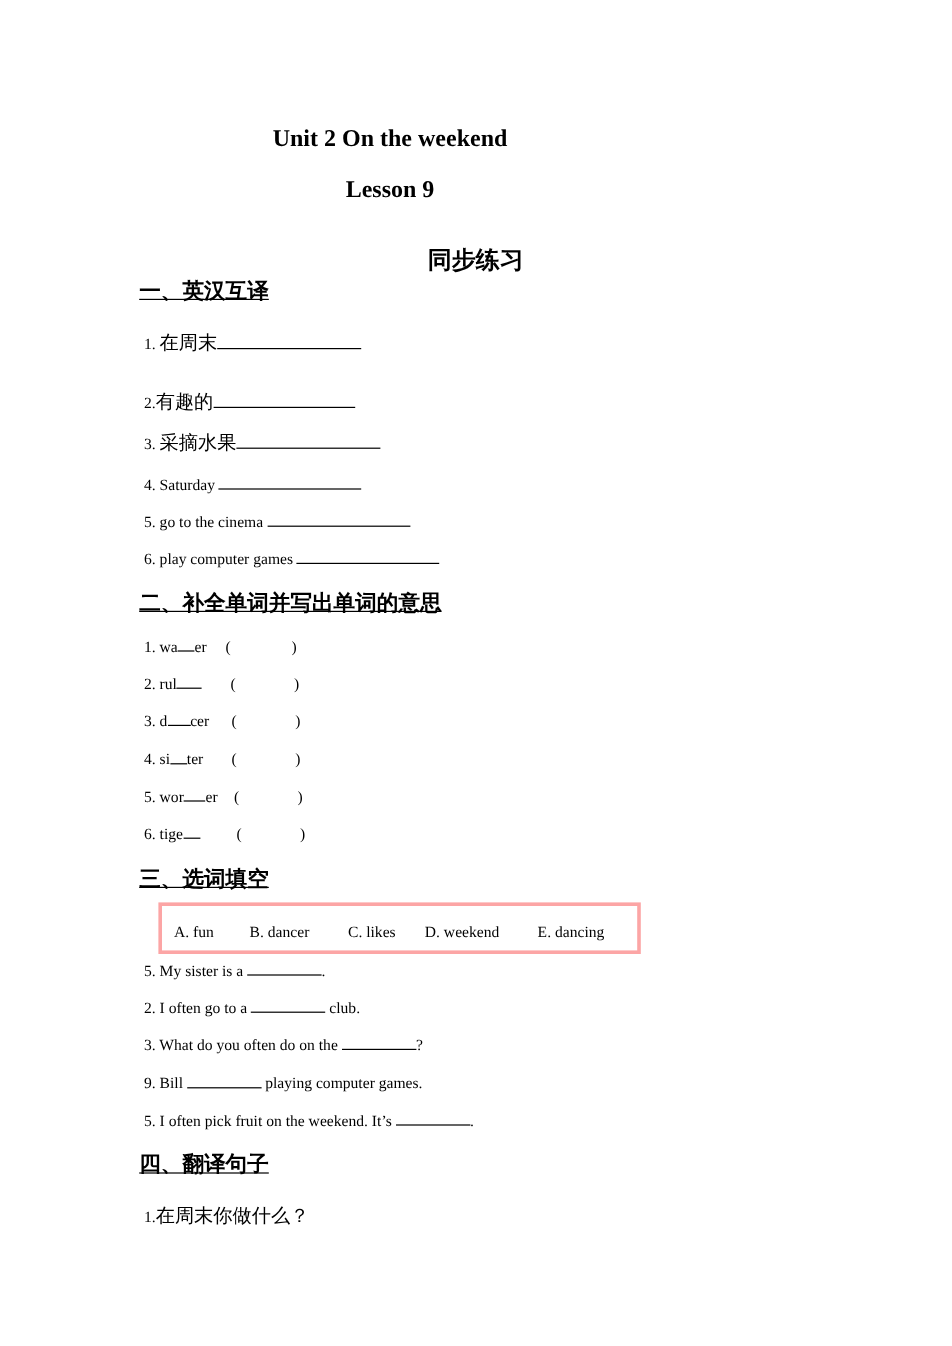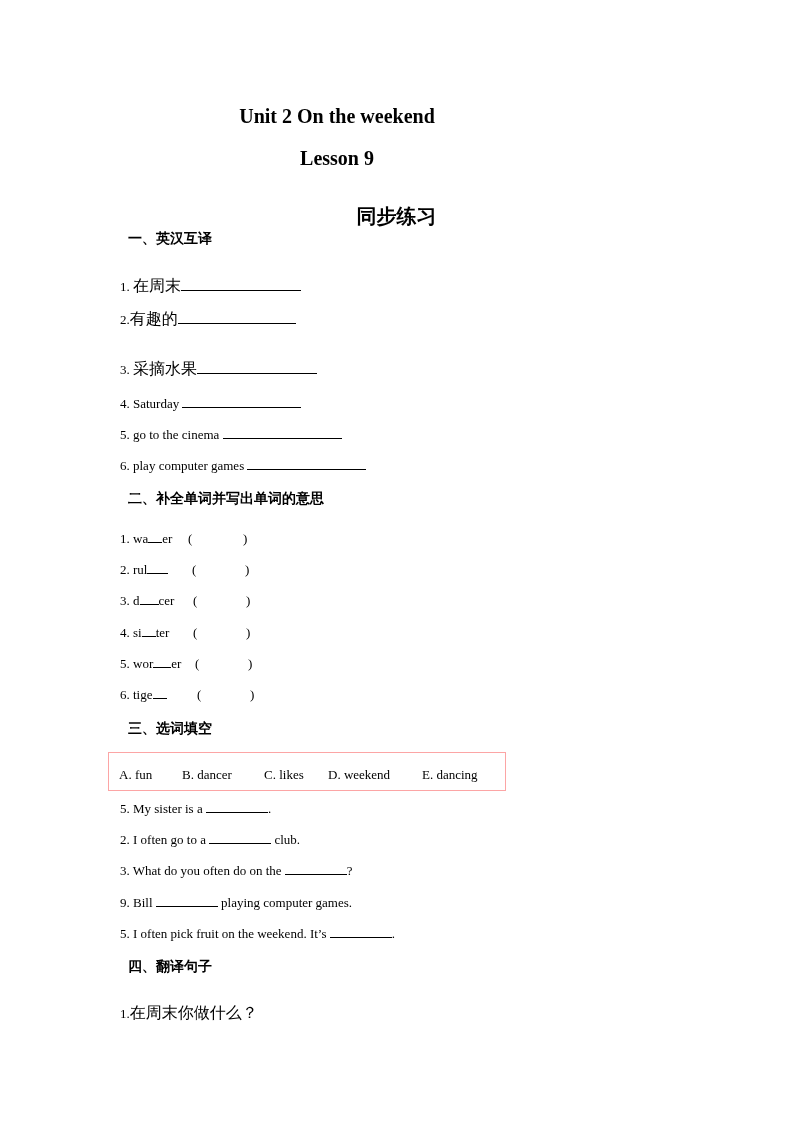--- a/index.html
+++ b/index.html
@@ -1,40 +1,40 @@
 <!DOCTYPE html>
 <html><head>
   <meta charset="utf-8">
   <style>
     html, body { margin: 0; padding: 0; background: #ffffff; }
     body { width: 793px; height: 1122px; position: relative; overflow: hidden;
            font-family: "Liberation Serif", "DejaVu Serif", serif; color: #000; }
     .abs { position: absolute; white-space: nowrap; }
-    .title { font-weight: bold; font-size: 20px; text-align: center; width: 650px; left: 12px; }
+    .title { font-weight: bold; font-size: 20px; text-align: center; width: 650px; left: 0; }
     .cn-title { font-family: "DejaVu Sans", sans-serif; font-weight: bold; font-size: 20px; text-align: center; width: 793px; left: 0; }
-    .section { left: 128px; font-family: "DejaVu Sans", sans-serif; font-weight: bold; font-size: 14px; }
+    .section { left: 116px; font-family: "DejaVu Sans", sans-serif; font-weight: bold; font-size: 18px; text-decoration: underline; }
     .line { left: 120px; font-size: 13px; }
     .cn { font-family: "DejaVu Sans", sans-serif; font-size: 16px; }
     .blank { display: inline-block; border-bottom: 1px solid #000; height: 11px; vertical-align: baseline; }
-    .box { left: 108px; top: 752px; width: 396px; height: 37px; border: 1px solid #fca5a5; }
+    .box { left: 132px; top: 752px; width: 396px; height: 37px; border: 3px solid #fca5a5; }
     .opt { position: absolute; top: 14px; font-size: 13px; }
   </style>
 </head>
 <body>
 
 <div class="abs title" style="top:105px;">Unit 2 On the weekend</div>
 <div class="abs title" style="top:147px;">Lesson 9</div>
 <div class="abs cn-title" style="top:203px;">同步练习</div>
 
 <div class="abs section" style="top:230px;">一、英汉互译</div>
 
 <div class="abs line" style="top:276px;">
   <span>1. </span><span class="cn">在周末</span><span class="blank" style="width:120px;"></span>
 </div>
-<div class="abs line" style="top:309px;">
+<div class="abs line" style="top:325px;">
   <span>2.</span><span class="cn">有趣的</span><span class="blank" style="width:118px;"></span>
 </div>
 <div class="abs line" style="top:359px;">
   <span>3. </span><span class="cn">采摘水果</span><span class="blank" style="width:120px;"></span>
 </div>
 <div class="abs line" style="top:396px;">
   <span>4. </span><span>Saturday </span><span class="blank" style="width:119px;"></span>
 </div>
 <div class="abs line" style="top:427px;">
   <span>5. </span><span>go to the cinema </span><span class="blank" style="width:119px;"></span>

